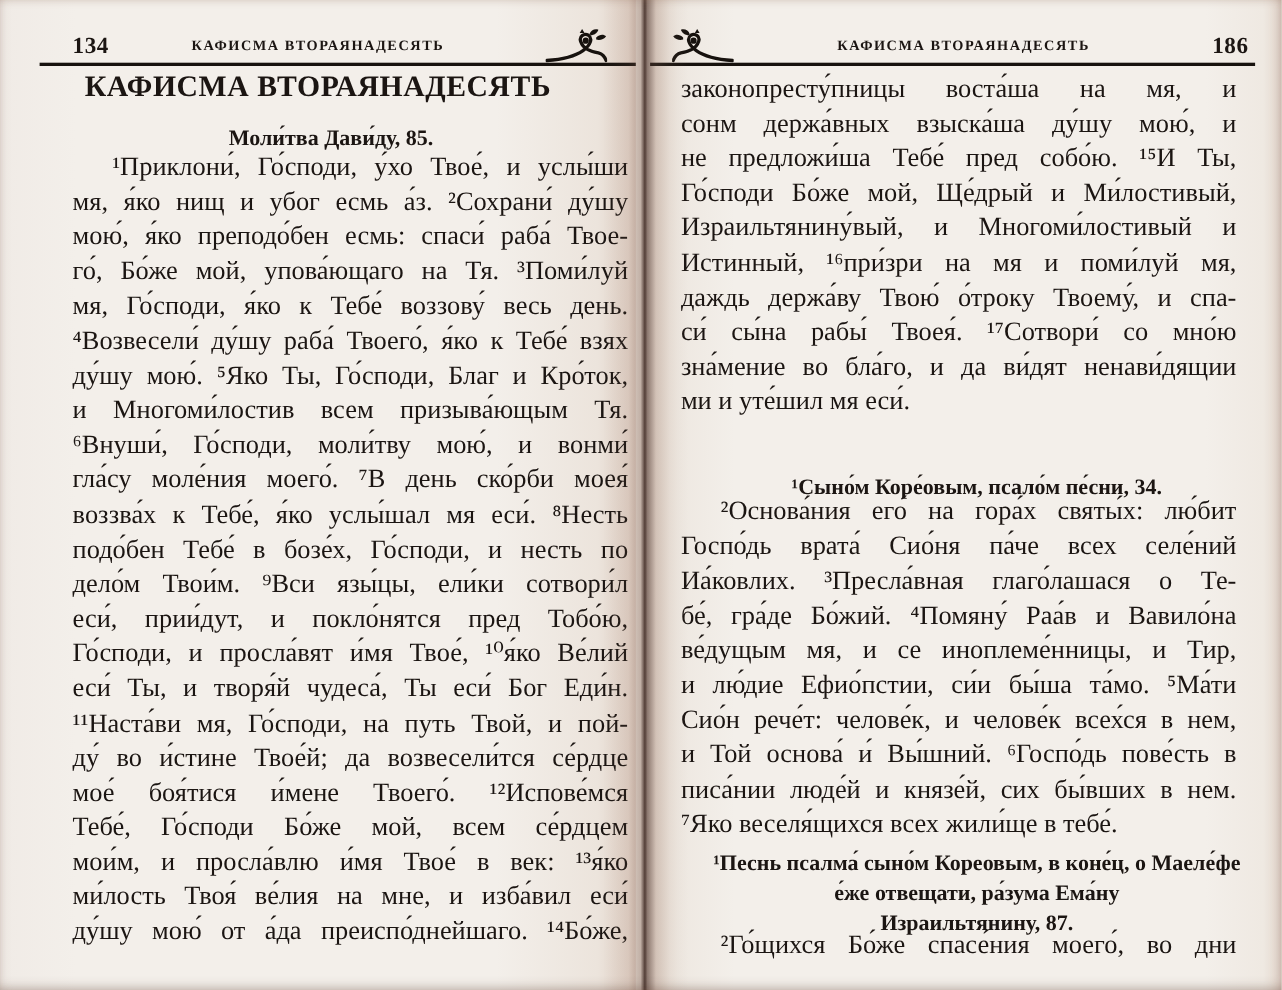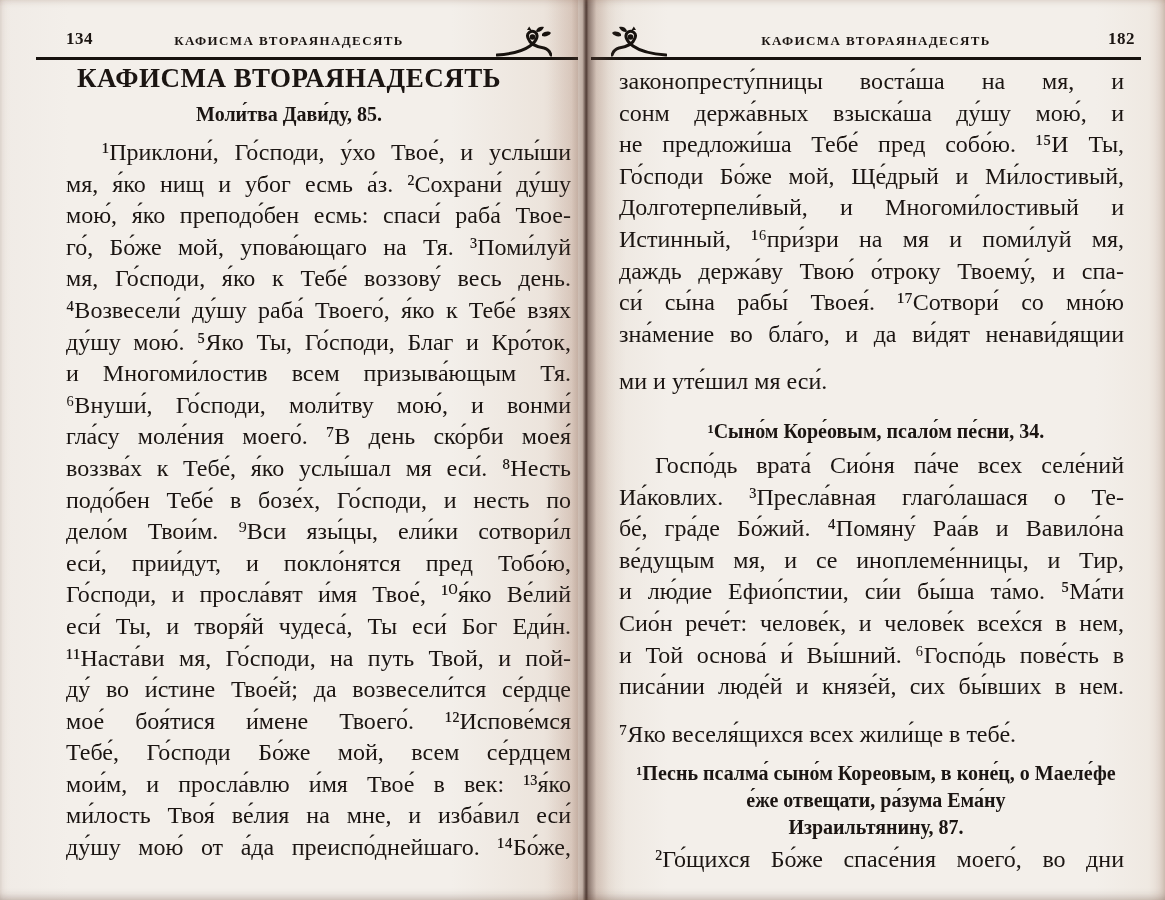--- a/index.html
+++ b/index.html
@@ -33,40 +33,40 @@
   }
   .vignette{
     position:absolute;inset:0;z-index:6;pointer-events:none;
     box-shadow:
       inset 0 -7px 10px -5px rgba(80,50,38,0.30),
       inset -9px 0 14px -9px rgba(140,100,85,0.45),
       inset 7px 0 12px -9px rgba(150,115,95,0.30),
       inset 0 6px 9px -7px rgba(150,115,95,0.30);
   }
   
-  .pagenum{position:absolute;top:29px;font-size:17px;font-weight:bold;letter-spacing:0.5px;}
+  .pagenum{position:absolute;top:29px;font-size:21px;font-weight:bold;letter-spacing:0.5px;}
   .page-left .pagenum{left:66px;}
   .page-right .pagenum{right:30px;}
   .runtitle{
     position:absolute;top:33px;left:0;width:100%;text-align:center;
     font-size:13px;font-weight:bold;letter-spacing:1.4px;
   }
   .rule{position:absolute;top:57px;height:2.5px;background:#17120e;}
   .page-left .rule{left:36px;right:0;}
   .page-right .rule{left:4px;right:24px;}
   .flourish{position:absolute;top:26px;width:56px;height:32px;}
   .page-left .flourish{right:26px;}
   .page-right .flourish{left:24px;transform:scaleX(-1);}
   
   .kathisma-title{
     position:absolute;top:63px;left:0;width:100%;margin:0;text-align:center;
     font-size:27px;font-weight:bold;letter-spacing:0.5px;
   }
   .psalm-sub{
-    position:absolute;left:0;width:100%;margin:0;text-align:center;
+    position:absolute;left:0;width:100%;margin:12px;text-align:center;
     font-size:20px;font-weight:bold;
   }
   .page-left .psalm-sub{top:103px;}
   .h86{top:420px;}
   .h87{top:760px;line-height:27px;}
   .h87 .hline{font-size:20px;font-weight:bold;text-align:center;}
   
   .textblock{position:absolute;width:505px;}
   .page-left .textblock{left:66px;}
   .page-right .textblock{left:32px;}
@@ -76,21 +76,21 @@
   .tb-87{top:844px;}
   .line{
     font-size:24px;line-height:31.6px;
     text-align:justify;text-align-last:justify;
     white-space:normal;
   }
   .tb-85 .line:first-child,
   .tb-86 .line:first-child,
   .tb-87 .line:first-child{text-indent:36px;}
   .tb-85c .line:last-child,
-  .tb-86 .line:last-child{text-align:left;text-align-last:left;margin-top:16px;}
+  .tb-86 .line:last-child{text-align:left;text-align-last:left;}
 </style>
 </head>
 <body>
 
 <div class="book">
 
   <div class="page page-left">
     <div class="pagenum">134</div>
     <div class="runtitle">КАФИСМА ВТОРАЯНАДЕСЯТЬ</div>
     <div class="rule"></div>
@@ -124,44 +124,45 @@
         <div class="line">ду́ во и́стине Твое́й; да возвесели́тся се́рдце</div>
         <div class="line">мое́ боя́тися и́мене Твоего́. ¹²Испове́мся</div>
         <div class="line">Тебе́, Го́споди Бо́же мой, всем се́рдцем</div>
         <div class="line">мои́м, и просла́влю и́мя Твое́ в век: ¹³я́ко</div>
         <div class="line">ми́лость Твоя́ ве́лия на мне, и изба́вил еси́</div>
         <div class="line">ду́шу мою́ от а́да преиспо́днейшаго. ¹⁴Бо́же,</div>
       </div>
   </div>
 
   <div class="page page-right">
-    <div class="pagenum">182</div>
+    <div class="pagenum">186</div>
     <div class="runtitle">КАФИСМА ВТОРАЯНАДЕСЯТЬ</div>
     <div class="rule"></div>
     <svg class="flourish" viewBox="0 0 56 32">
       <path d="M1 29 C16 28 27 25 34 20 C41 15 43 9 39 6 C35 4 30 7 32 12 C34 18 41 21 48 22 C52 23 54 26 55 29" fill="none" stroke="#17120e" stroke-width="3" stroke-linecap="round"></path>
       <circle cx="36.5" cy="11" r="2.8" fill="#17120e"></circle>
       <path d="M40 5 C41 1 45 0 48 1 C47 4 44 6 41 6 Z" fill="#17120e"></path>
       <path d="M46 8 C49 5 53 5 55 7 C53 10 49 11 46 10 Z" fill="#17120e"></path>
       <path d="M31 4 l2.2 -3.6 l2.2 3.6 z" fill="#17120e"></path>
     </svg>
     <div class="textblock tb-85c">
         <div class="line">законопресту́пницы воста́ша на мя, и</div>
         <div class="line">сонм держа́вных взыска́ша ду́шу мою́, и</div>
         <div class="line">не предложи́ша Тебе́ пред собо́ю. ¹⁵И Ты,</div>
         <div class="line">Го́споди Бо́же мой, Ще́дрый и Ми́лостивый,</div>
-        <div class="line">Долготерпели́вый, и Многоми́лостивый и</div>
+        <div class="line">Израильтянину́вый, и Многоми́лостивый и</div>
         <div class="line">Истинный, ¹⁶при́зри на мя и поми́луй мя,</div>
         <div class="line">даждь держа́ву Твою́ о́троку Твоему́, и спа-</div>
         <div class="line">си́ сы́на рабы́ Твоея́. ¹⁷Сотвори́ со мно́ю</div>
         <div class="line">зна́мение во бла́го, и да ви́дят ненави́дящии</div>
         <div class="line">ми и уте́шил мя еси́.</div>
       </div>
     <h2 class="psalm-sub h86">¹Сыно́м Коре́овым, псало́м пе́сни, 34.</h2>
     <div class="textblock tb-86">
+        <div class="line">²Основа́ния его́ на гора́х святы́х: лю́бит</div>
         <div class="line">Госпо́дь врата́ Сио́ня па́че всех селе́ний</div>
         <div class="line">Иа́ковлих. ³Пресла́вная глаго́лашася о Те-</div>
         <div class="line">бе́, гра́де Бо́жий. ⁴Помяну́ Раа́в и Вавило́на</div>
         <div class="line">ве́дущым мя, и се иноплеме́нницы, и Тир,</div>
         <div class="line">и лю́дие Ефио́пстии, си́и бы́ша та́мо. ⁵Ма́ти</div>
         <div class="line">Сио́н рече́т: челове́к, и челове́к всех́ся в нем,</div>
         <div class="line">и Той основа́ и́ Вы́шний. ⁶Госпо́дь пове́сть в</div>
         <div class="line">писа́нии люде́й и князе́й, сих бы́вших в нем.</div>
         <div class="line">⁷Яко веселя́щихся всех жили́ще в тебе́.</div>
       </div>

